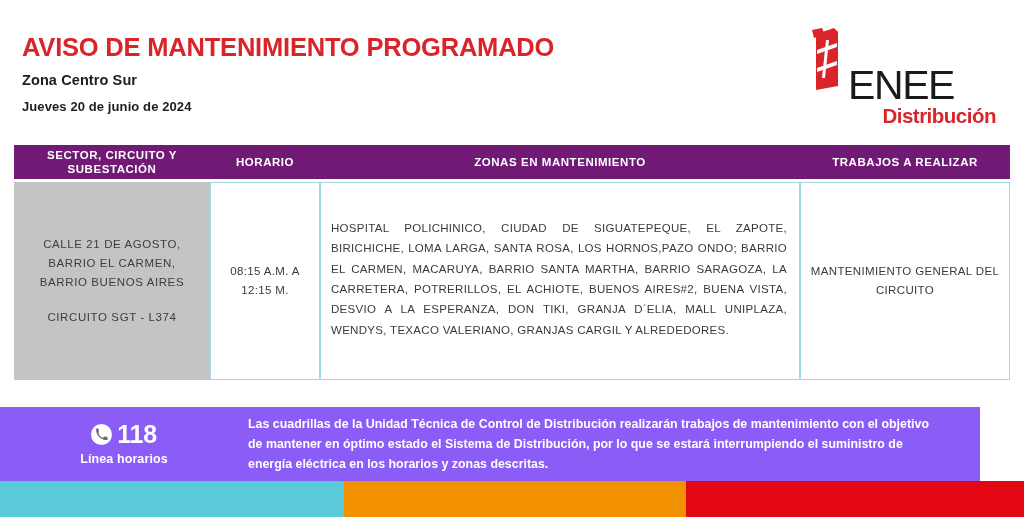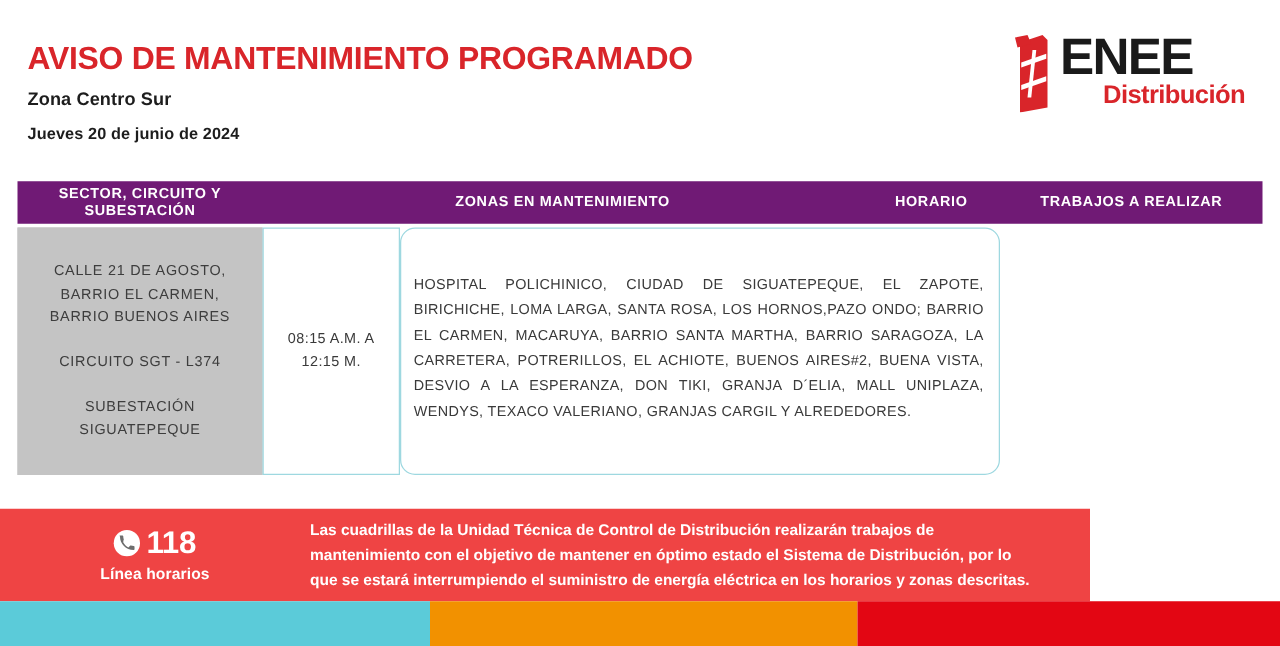--- a/index.html
+++ b/index.html
@@ -66,24 +66,25 @@
     height: 62px;
   }
   .logo-text {
     position: absolute;
     left: 36px;
     top: 0;
     width: 150px;
   }
   .logo-enee {
     font-size: 41px;
-    font-weight: bold;
+    font-weight: normal;
     color: #1a1a1a;
     letter-spacing: -1.4px;
     line-height: 0.94;
+    margin-top: 40px;
   }
   .logo-dist {
     font-size: 20.5px;
     font-weight: bold;
     color: #D9252A;
     letter-spacing: -0.5px;
     line-height: 1;
     margin-top: 1px;
     text-align: right;
     padding-right: 2px;
@@ -145,41 +146,40 @@
     color: #3d3d3d;
     letter-spacing: 0.6px;
   }
   .td.zonas {
     text-align: justify;
     justify-content: flex-end;
     padding: 4px 12px 8px 10px;
     line-height: 1.78;
     letter-spacing: 0.3px;
     font-size: 11.5px;
-    border-radius: 12px;
   }
   .td.zonas > span {
     display: block;
     width: 100%;
     text-align: justify;
     text-align-last: left;
   }
   .cell-sector-inner p {
     margin: 0;
   }
   .cell-sector-inner p + p { margin-top: 17px; }
 
   
   .footer {
     position: absolute;
     left: 0;
     top: 407px;
-    width: 872px;
+    width: 980px;
     height: 74px;
-    background: #ef4444;
+    background: #8b5cf6;
     display: flex;
     align-items: center;
   }
   .phone-block {
     width: 248px;
     display: flex;
     flex-direction: column;
     align-items: center;
     justify-content: center;
     color: #ffffff;
@@ -262,41 +262,41 @@
       <div class="logo-dist">Distribución</div>
     </div>
   </div>
 
 </div>
 
 <div class="table-wrap">
 
   <div class="thead">
     <div class="th c1">SECTOR, CIRCUITO Y SUBESTACIÓN</div>
+    <div class="th c2">HORARIO</div>
     <div class="th c3">ZONAS EN MANTENIMIENTO</div>
-    <div class="th c2">HORARIO</div>
     <div class="th c4">TRABAJOS A REALIZAR</div>
   </div>
 
   <div class="tbody">
 
     <div class="td sector c1">
       <div class="cell-sector-inner">
         <p>CALLE 21 DE AGOSTO, BARRIO EL CARMEN, BARRIO BUENOS AIRES</p>
         <p>CIRCUITO SGT - L374</p>
-        <p>SUBESTACIÓN SIGUATEPEQUE</p>
       </div>
     </div>
 
     <div class="td c2">08:15 A.M. A 12:15 M.</div>
 
     <div class="td zonas c3">
       <span>HOSPITAL POLICHINICO, CIUDAD DE SIGUATEPEQUE, EL ZAPOTE, BIRICHICHE, LOMA LARGA, SANTA ROSA, LOS HORNOS,PAZO ONDO; BARRIO EL CARMEN, MACARUYA, BARRIO SANTA MARTHA, BARRIO SARAGOZA, LA CARRETERA, POTRERILLOS, EL ACHIOTE, BUENOS AIRES#2, BUENA VISTA, DESVIO A LA ESPERANZA, DON TIKI, GRANJA D´ELIA, MALL UNIPLAZA, WENDYS, TEXACO VALERIANO, GRANJAS CARGIL Y ALREDEDORES.</span>
     </div>
 
+    <div class="td c4">MANTENIMIENTO GENERAL DEL CIRCUITO</div>
 
   </div>
 </div>
 
 <div class="footer">
 
   <div class="phone-block">
     <div class="phone-row">
       <span class="phone-icon">
         <svg width="13" height="13" viewBox="0 0 24 24" xmlns="http://www.w3.org/2000/svg">

